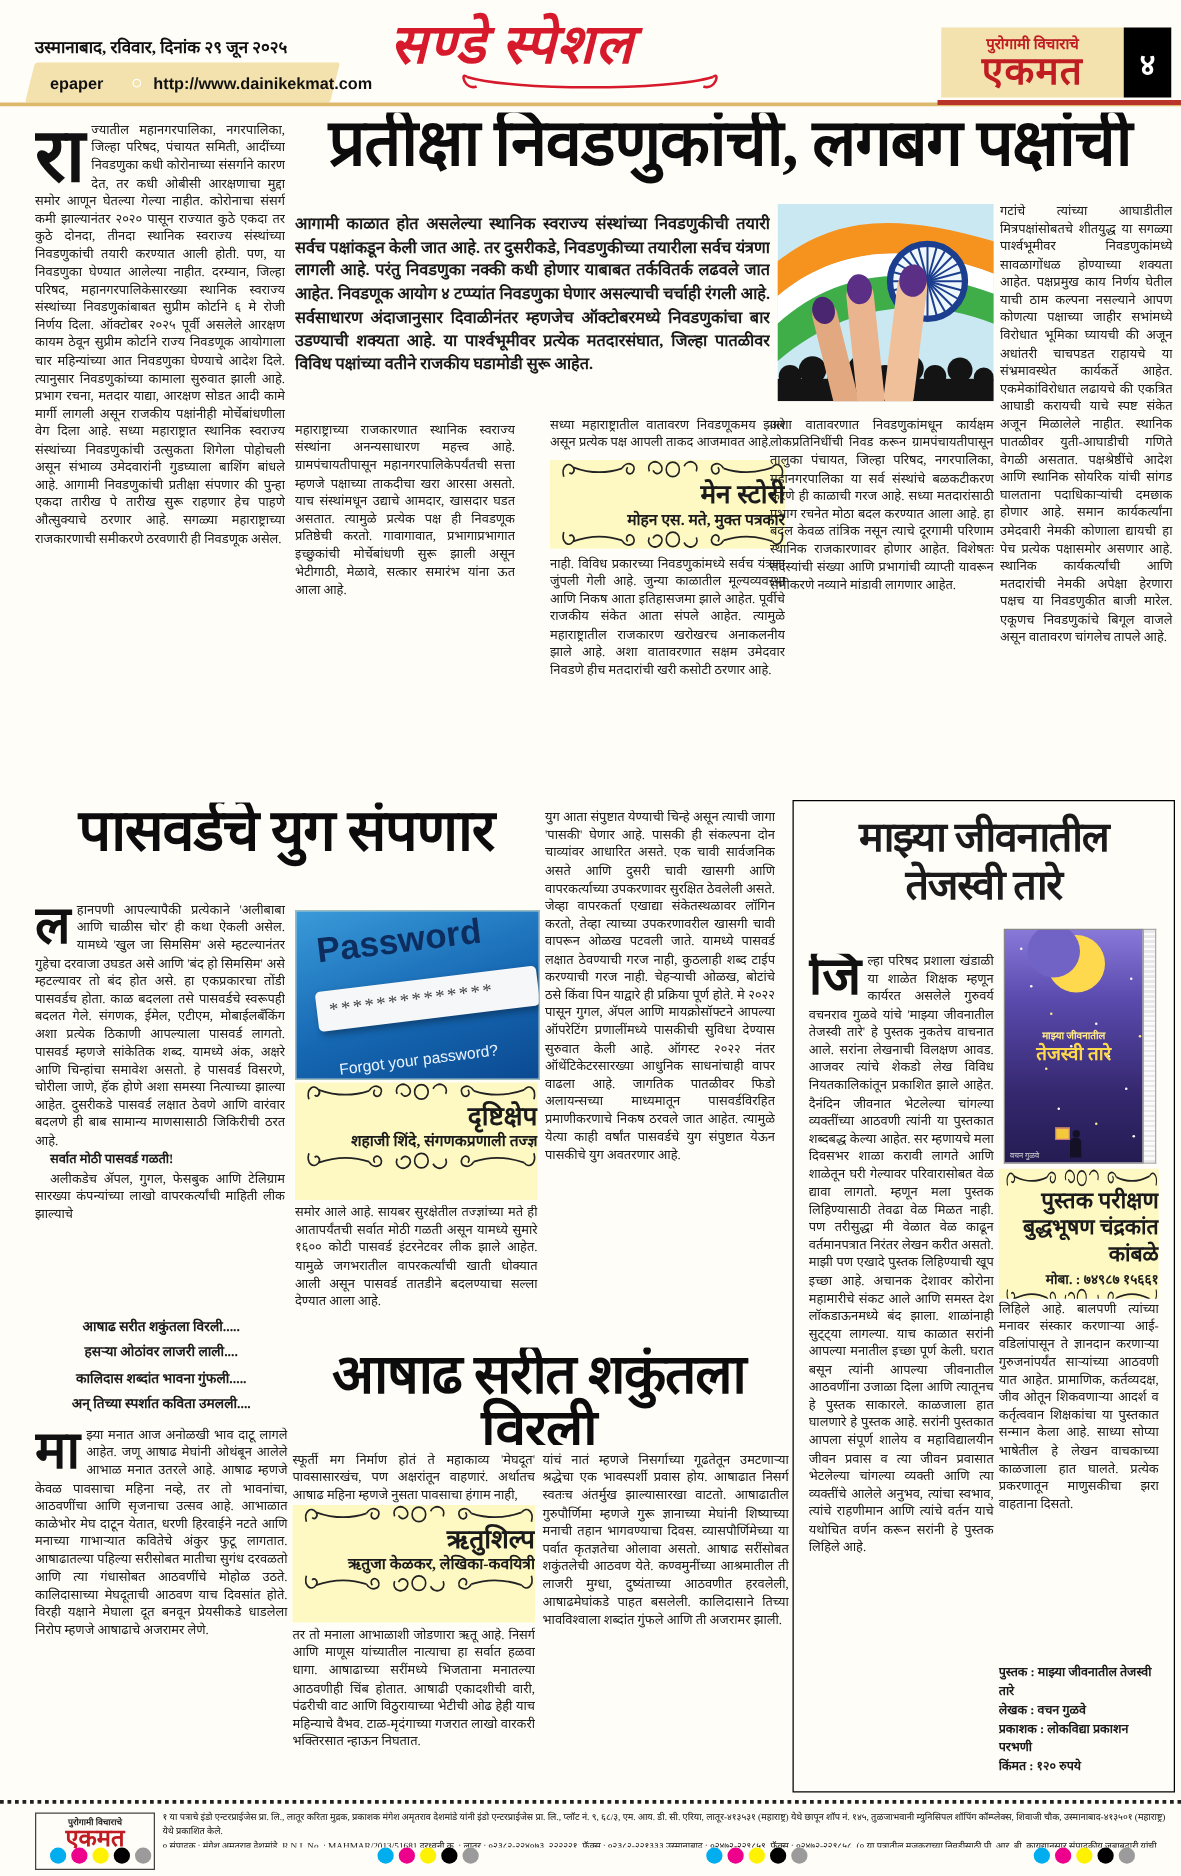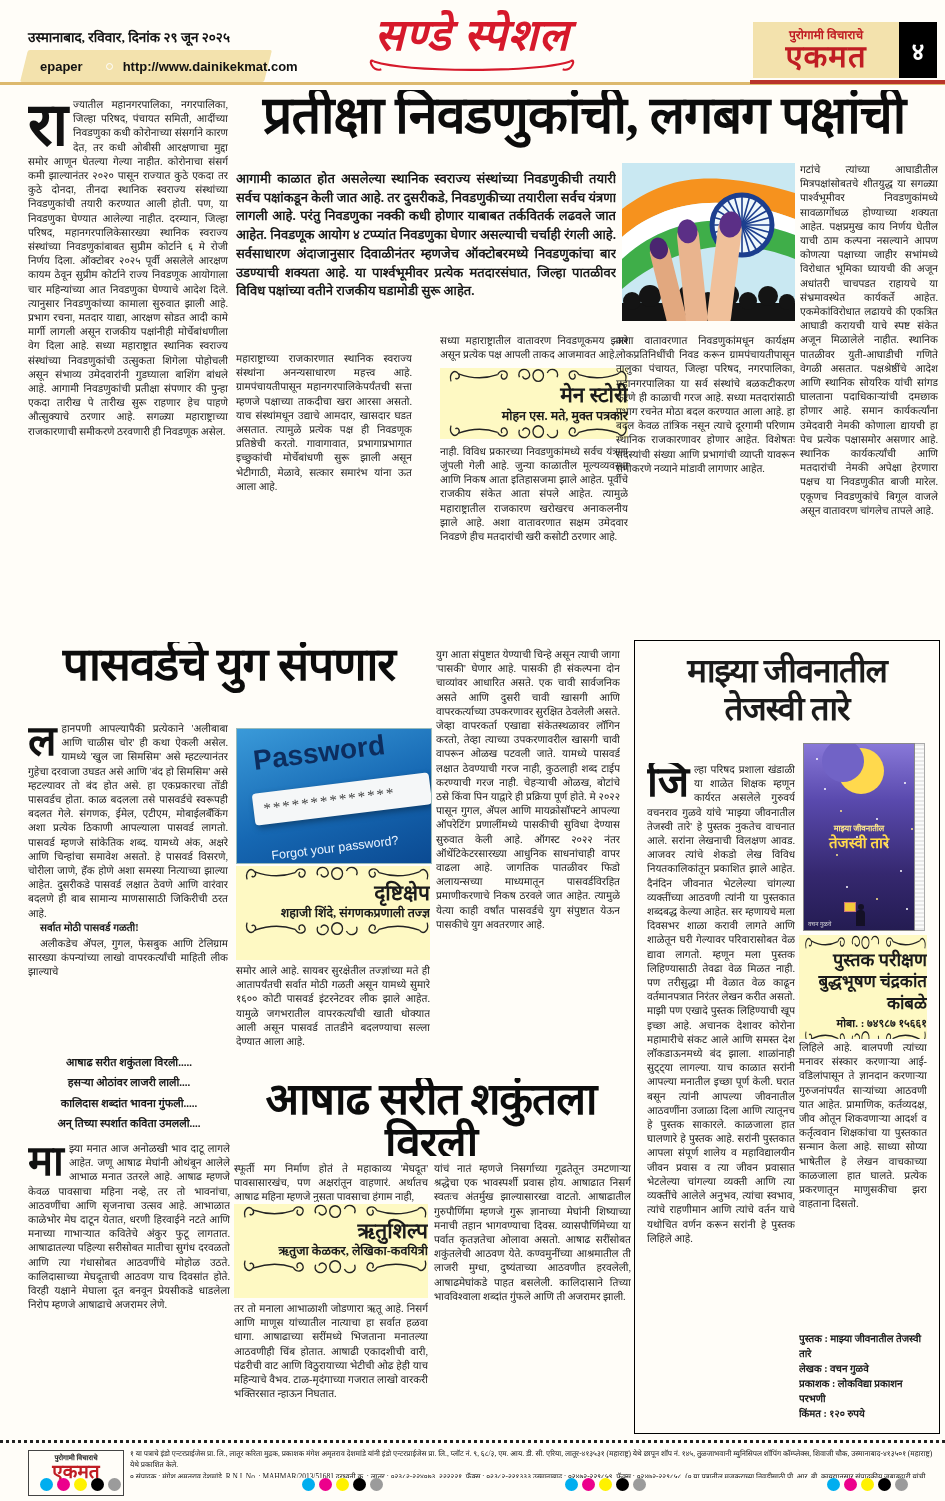--- a/index.html
+++ b/index.html
@@ -9,21 +9,21 @@
   
   .dateline{left:28px;top:28px;width:320px;font-size:13.5px;font-weight:700;color:#111;}
   .epaper{left:24px;top:50px;width:244px;height:32px;}
   .epaper .bg{position:absolute;inset:0;background:#f3e2ad;transform:skewX(-14deg);border-radius:2px;}
   .epaper .in{position:relative;display:flex;align-items:center;gap:20px;height:100%;padding-left:16px;
               font-family:"Liberation Sans","DejaVu Sans",sans-serif;font-size:13px;font-weight:700;color:#111;}
   .sicon{display:inline-block;width:13px;height:13px;border-radius:50%;background:#d6192b;position:relative;}
   .sicon::after{content:"";position:absolute;left:3px;top:3px;width:5px;height:5px;border:1.5px solid #fff;border-radius:50%;}
   .tanrule{left:0;top:82px;width:945px;height:3px;background:#ddb96e;}
   .redrule{left:750px;top:80px;width:195px;height:4px;background:#b9342b;}
-  .masthead{left:312px;top:12px;width:320px;height:78px;text-align:center;}
+  .masthead{left:312px;top:12px;width:320px;height:78px;text-align:left;}
   .masthead .script{font-size:44px;font-weight:800;font-style:italic;color:#d6192b;line-height:1.1;letter-spacing:1px;}
   .masthead svg{width:260px;height:18px;display:block;margin:-4px auto 0;}
   .brandbox{left:753px;top:22px;width:146px;height:56px;background:#f3e2ad;text-align:center;}
   .brandbox .tag{font-size:12px;font-weight:800;color:#c01d23;padding-top:4px;}
   .brandbox .name{font-size:31px;font-weight:900;color:#c01d23;line-height:0.9;letter-spacing:1px;}
   .pageno{left:899px;top:22px;width:38px;height:56px;background:#000;color:#fff;display:flex;align-items:center;justify-content:center;font-size:24px;font-weight:700;}
   
   .col{font-size:10.3px;line-height:1.38;text-align:justify;overflow:hidden;}
   .col p{margin:0 0 2px 0;text-indent:12px;}
   .col p:first-child{text-indent:0;}
@@ -43,21 +43,21 @@
   .orn .fl svg{width:96%;height:15px;}
   .orn .fl.flip svg{transform:scaleY(-1);}
   .orn-title{font-size:21px;font-weight:900;line-height:1.15;}
   .orn-author{font-size:12.5px;font-weight:700;line-height:1.3;}
   .orn-mobile{font-size:11px;font-weight:700;}
   .orn-flow{margin:6px 0;}
   
   .m-colA{left:28px;top:98px;width:200px;height:544px;}
   .m-img{left:622px;top:163px;width:173px;height:158px;}
   .m-colD{left:800px;top:163px;width:138px;height:479px;}
-  .m-b1{left:236px;top:352px;width:176px;height:308px;}
+  .m-b1{left:236px;top:338px;width:176px;height:308px;}
   .m-b2{left:440px;top:334px;width:188px;height:308px;}
   .m-b3{left:616px;top:334px;width:179px;height:308px;}
   
   .p-col1{left:28px;top:722px;width:200px;height:352px;}
   .p-img{left:236px;top:728px;width:194px;height:134px;background:linear-gradient(160deg,#3a9ad9 0%,#1668b3 55%,#0b4a92 100%);overflow:hidden;border:1px solid #9bb;}
   .p-img .word{position:absolute;top:8px;left:16px;transform:rotate(-7deg);font-family:"Liberation Sans","DejaVu Sans",sans-serif;font-size:28px;font-weight:800;color:#0d2d5e;}
   .p-img .card{position:absolute;top:54px;left:16px;width:168px;height:32px;background:#f5f7f8;border-radius:4px;transform:rotate(-7deg);box-shadow:2px 3px 6px rgba(0,0,0,.35);display:flex;align-items:center;padding-left:10px;font-size:15px;letter-spacing:2px;color:#444;overflow:hidden;}
   .p-img .forgot{position:absolute;bottom:8px;left:34px;transform:rotate(-7deg);color:#eaf4ff;font-size:12.5px;font-family:"Liberation Sans","DejaVu Sans",sans-serif;}
   .p-orn{left:236px;top:866px;width:194px;height:94px;}
   .p-col2{left:236px;top:964px;width:194px;height:110px;}

